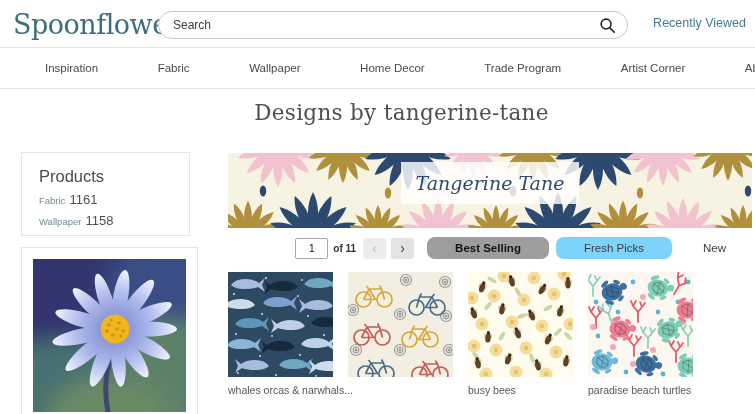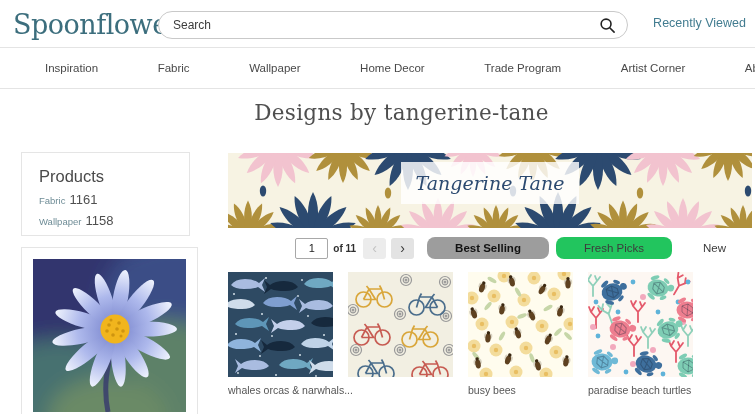--- a/index.html
+++ b/index.html
@@ -54,21 +54,21 @@
   .page-input { width:33px; height:21px; border:1px solid #a8a8a8; border-radius:2px;
                 text-align:center; font-size:11px; color:#222; }
   .of-label { font-size:10px; font-weight:700; color:#2f2f2f; margin:0 7px 0 5px; }
   .pg-btn { width:23px; height:21px; border-radius:3px; display:flex; align-items:center;
             justify-content:center; font-size:14px; line-height:1; cursor:pointer; user-select:none; }
   .pg-prev { background:#ececec; color:#c2c2c2; }
   .pg-next { background:#e3e3e3; color:#3a3a3a; margin-left:5px; }
   .tab { height:22px; padding:0 28px; border-radius:8px; font-size:11.5px;
          display:flex; align-items:center; color:#3c3c3c; cursor:pointer; white-space:nowrap; }
   .tab-active { background:#9D9D9D; font-weight:700; color:#121212; margin-left:13px; }
-  .tab-fresh  { background:#22c55e; margin-left:7px; }
+  .tab-fresh  { background:#7dd3fc; margin-left:7px; }
   .tab-new    { margin-left:3px; }
 
   
   .design-grid { position:absolute; left:228px; top:272px; display:flex; gap:15px; }
   .design-card { width:105px; cursor:pointer; }
   .design-thumb { width:105px; height:105px; overflow:hidden; }
   .design-title { margin-top:7px; font-size:10.5px; color:#565656; white-space:nowrap; }
 </style>
 </head>
 <body>

